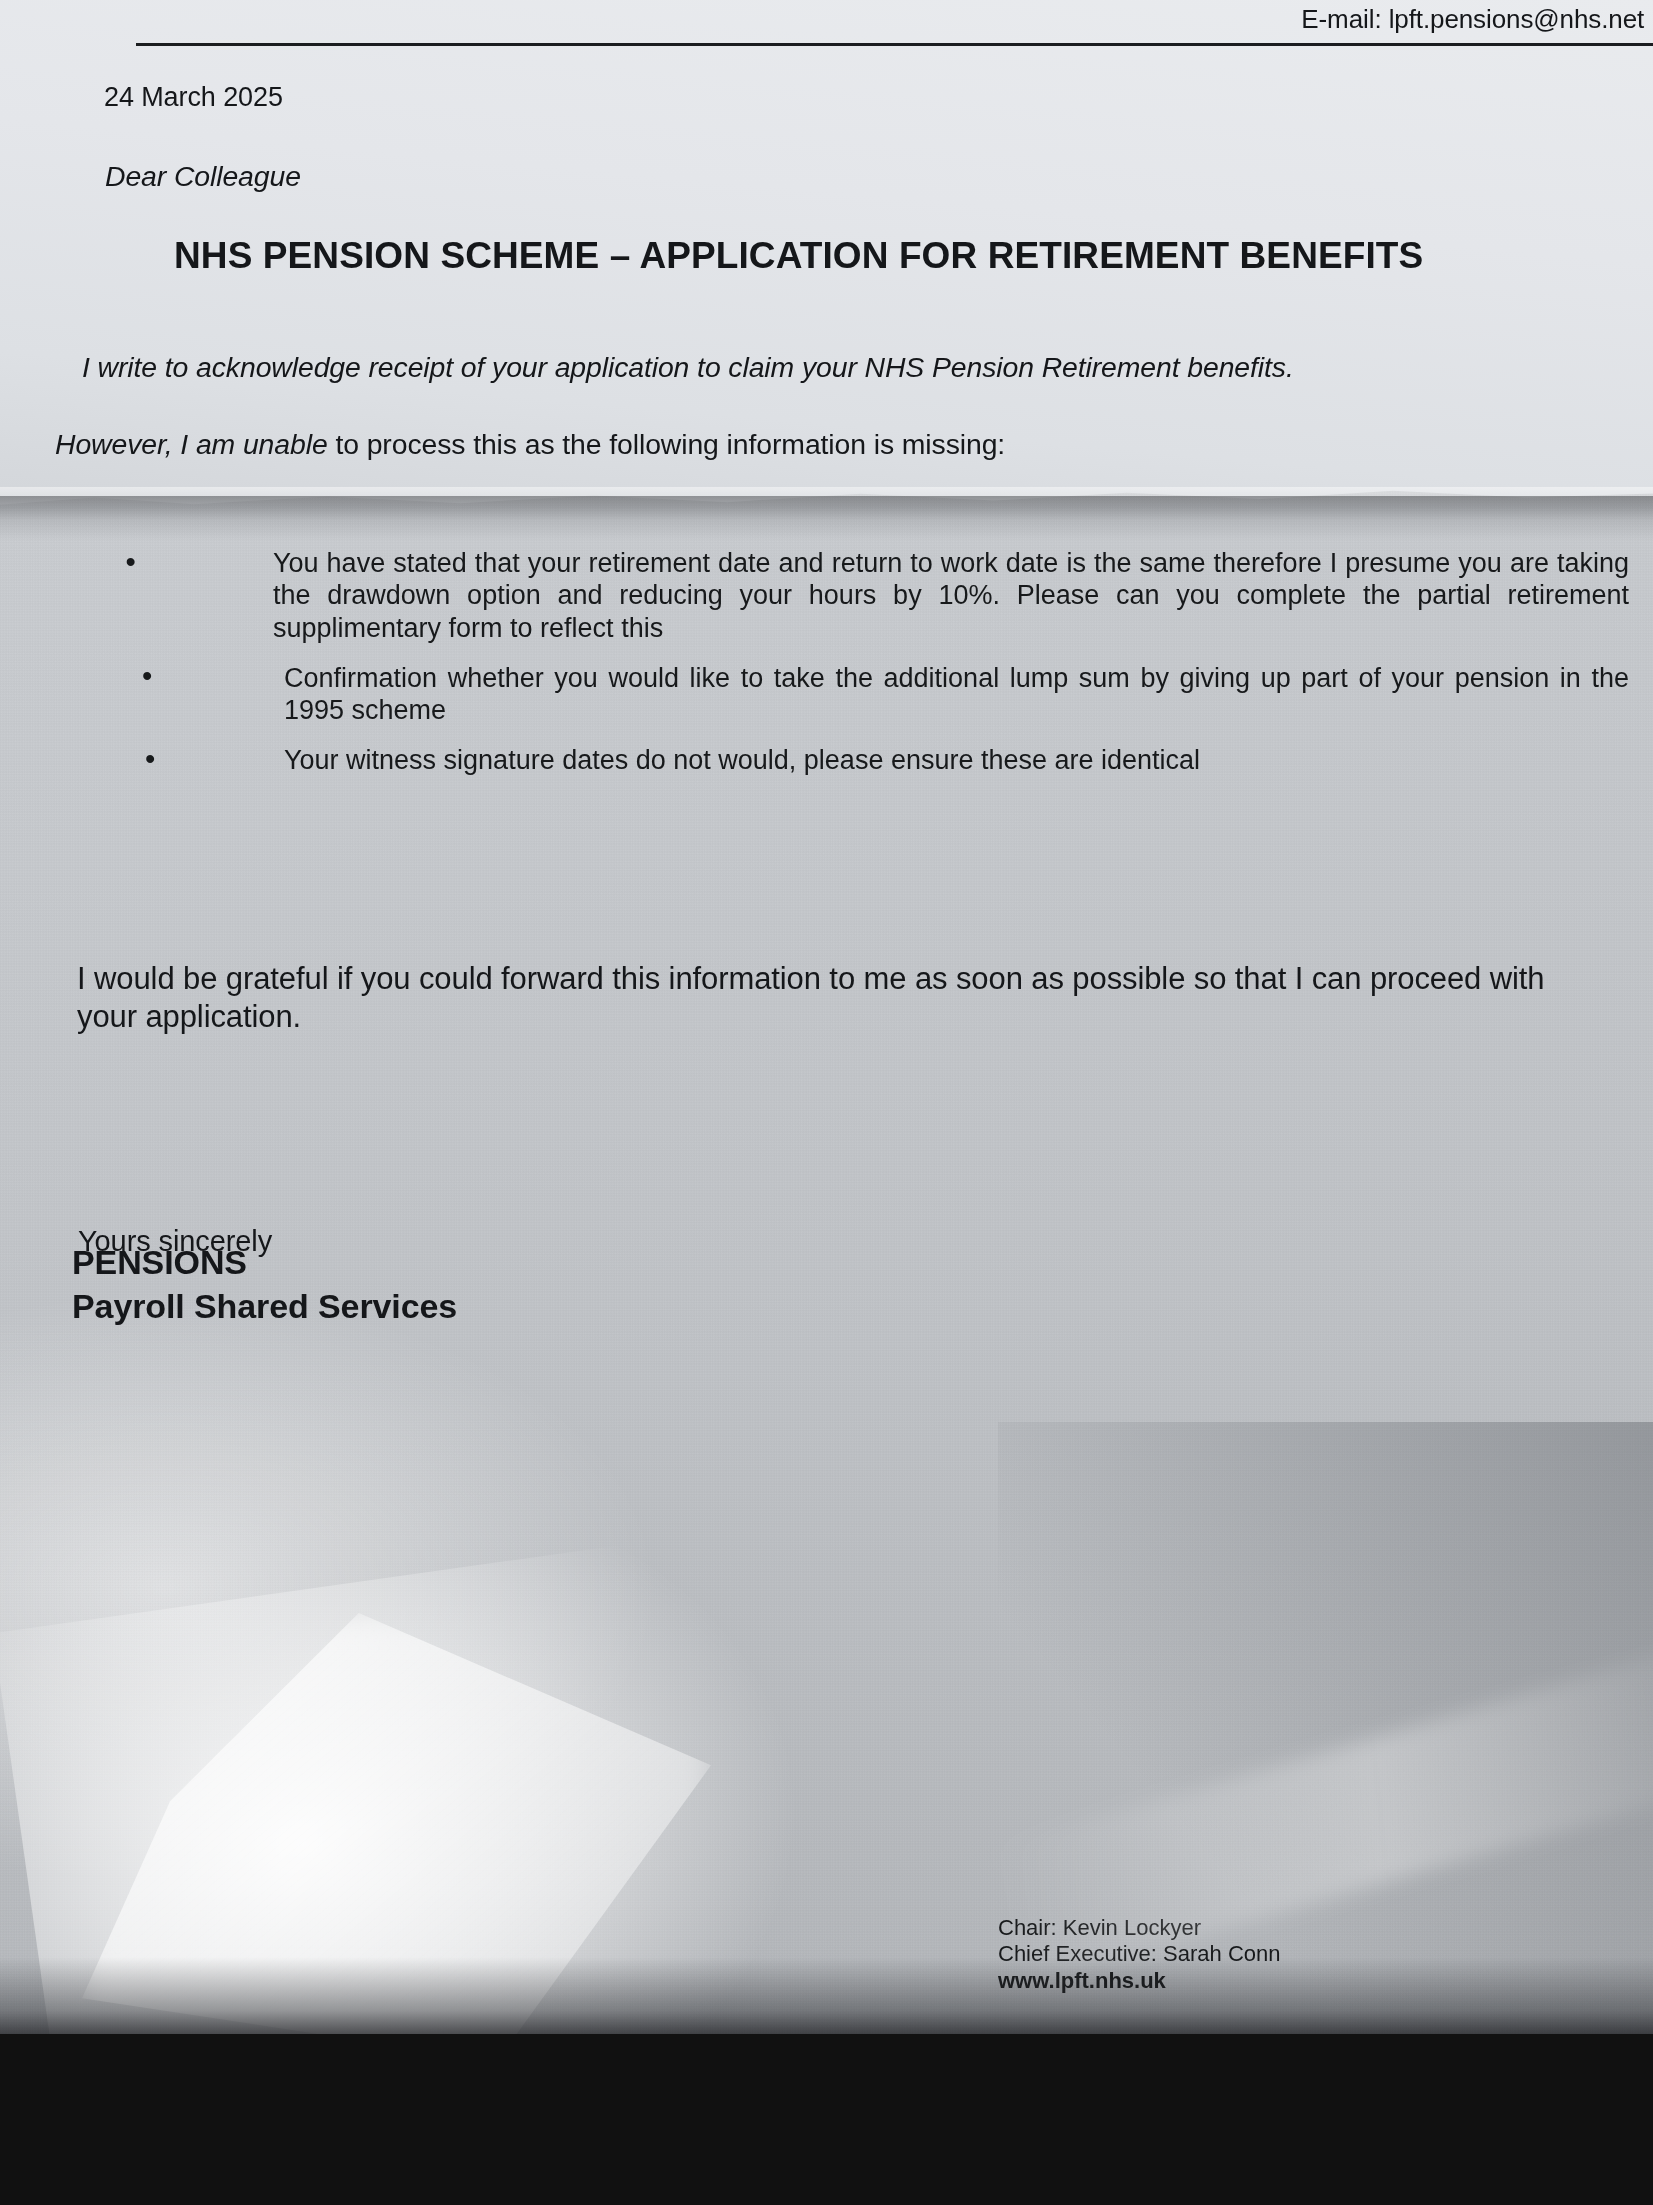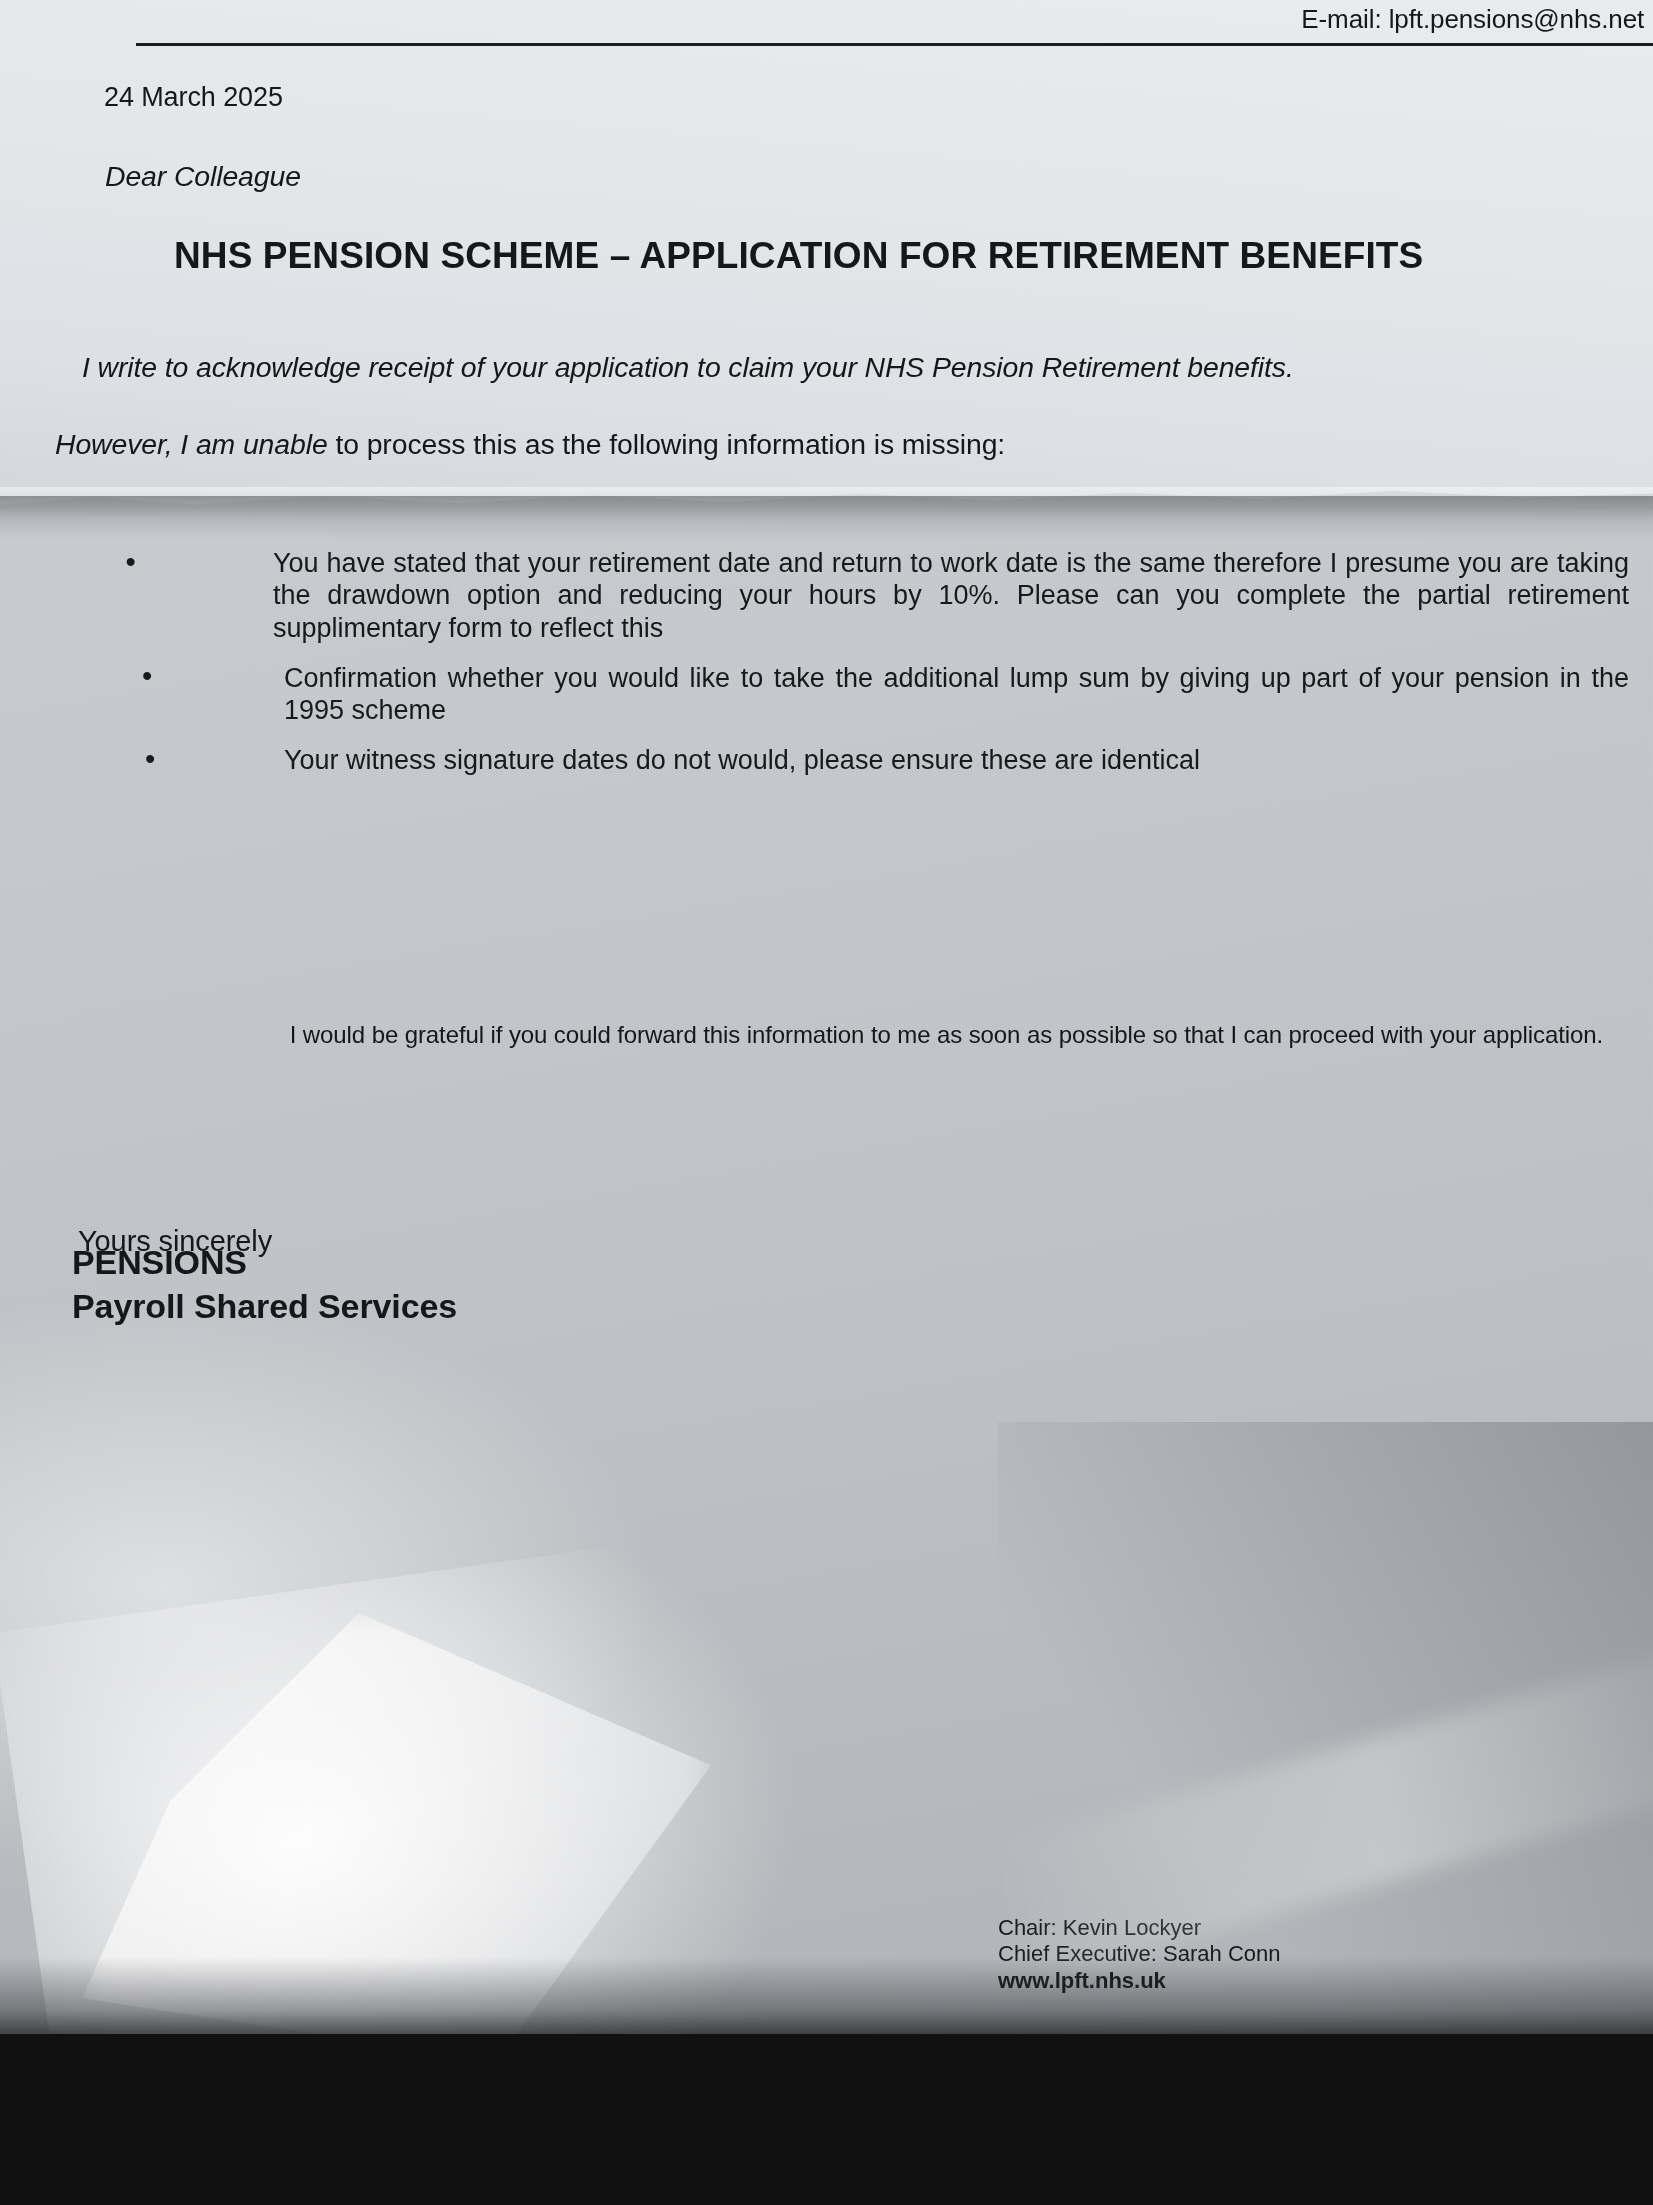--- a/index.html
+++ b/index.html
@@ -223,25 +223,24 @@
     font-size: 29.5px;
     line-height: 1.2;
   }
   ul.bullets li:nth-child(2)::before { left: 33px; }
   ul.bullets li:nth-child(3)::before { left: 36px; }
   ul.bullets li:nth-child(2) { padding-left: 175px; }
   ul.bullets li:nth-child(3) { padding-left: 175px; }
 
   .para-3 {
     left: 77px;
-    top: 1020px;
+    top: 960px;
     width: 1526px;
-    font-size: 24px;
+    font-size: 31px;
     line-height: 1.22;
-    text-align: right;
   }
   .para-4 {
     left: 81px;
     top: 1133px;
     width: 1531px;
     font-size: 28.4px;
     line-height: 1.2;
   }
   .signoff {
     left: 78px;

